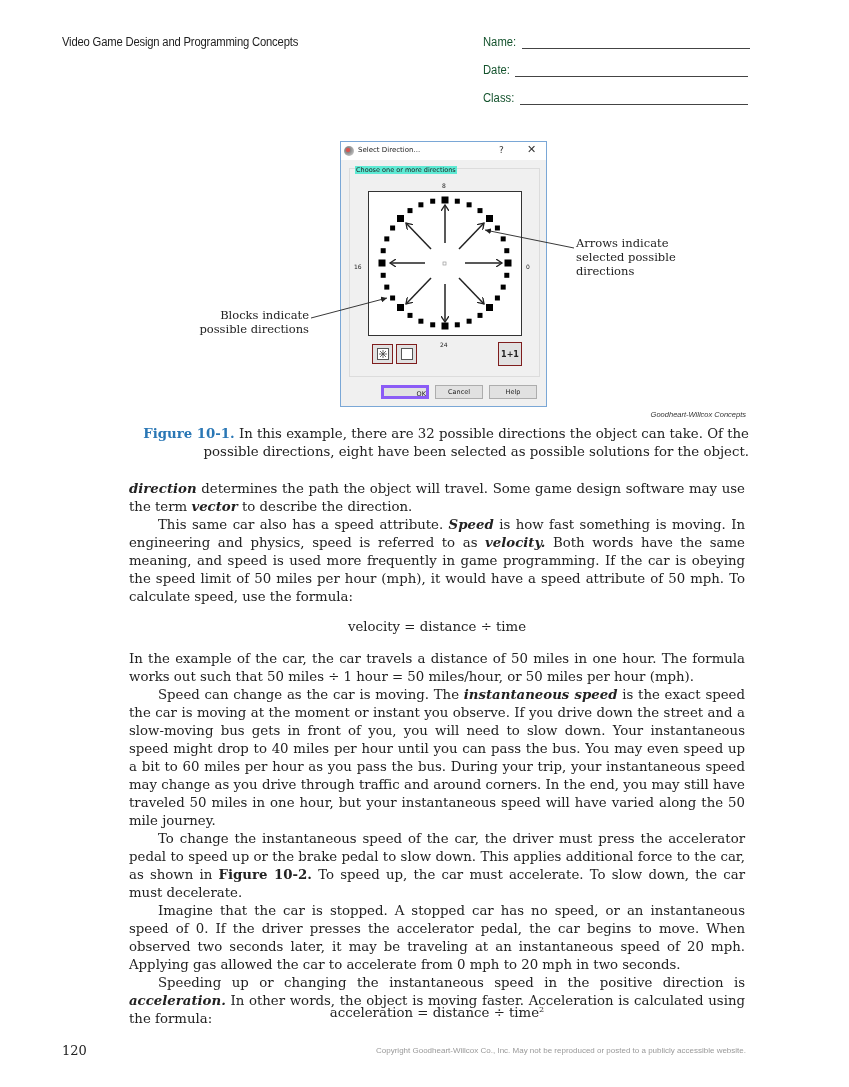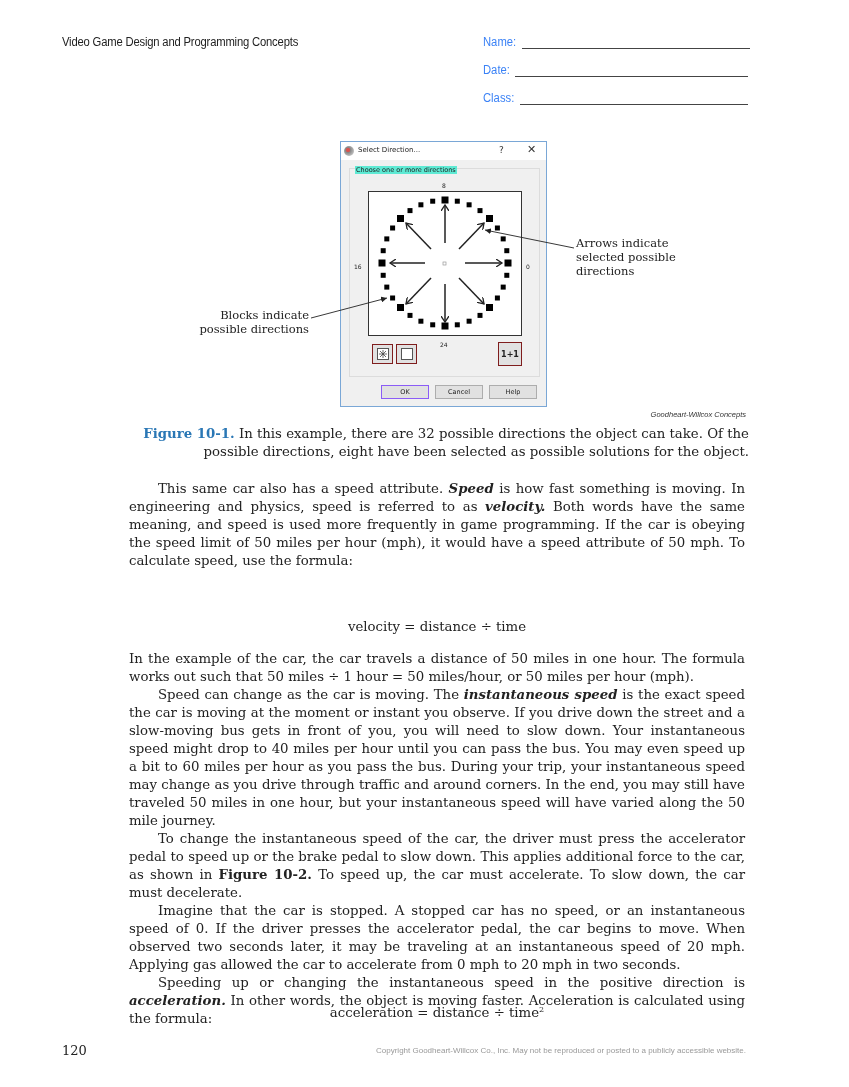--- a/index.html
+++ b/index.html
@@ -1,40 +1,40 @@
 <!DOCTYPE html>
 <html><head>
 <meta charset="utf-8">
 <style>
   html, body { margin:0; padding:0; background:#ffffff; }
   body { width:849px; height:1087px; position:relative; overflow:hidden; }
   .sans { font-family:"Liberation Sans", "DejaVu Sans", sans-serif; }
   .serif { font-family:"DejaVu Serif", "Liberation Serif", serif; }
 
   .hdr-title { position:absolute; left:62px; top:35px; font-size:12.5px; color:#222; letter-spacing:-0.2px; transform:scaleX(0.9); transform-origin:left; }
-  .hdr-field { position:absolute; left:483px; font-size:12.5px; color:#3b82f6; display:flex; align-items:flex-end; transform-origin:left; }
+  .hdr-field { position:absolute; left:483px; font-size:12.5px; color:#14532d; display:flex; align-items:flex-end; transform-origin:left; }
   .hdr-field .lbl { transform:scaleX(0.9); transform-origin:left; display:inline-block; }
   .hdr-field .line { display:inline-block; border-bottom:1px solid #444; height:11px; margin-left:2px; }
 
   
   .dialog { position:absolute; left:340px; top:141px; width:207px; height:266px; background:#f0f0f0; border:1px solid #7aa7d6; box-sizing:border-box; font-family:"DejaVu Sans", sans-serif; }
   .dlg-titlebar { position:absolute; left:0; top:0; right:0; height:18px; background:#fff; }
   .dlg-app-icon { position:absolute; left:3px; top:4px; width:10px; height:10px; border-radius:50%; background:radial-gradient(circle at 40% 40%, #d9534f 20%, #888 30%, #bbb 70%); }
   .dlg-title { position:absolute; left:17px; top:4px; font-size:7px; color:#222; }
   .dlg-help { position:absolute; left:158px; top:3px; font-size:9px; color:#333; }
   .dlg-close { position:absolute; left:186px; top:1px; font-size:11px; color:#333; }
   .group { position:absolute; left:8px; top:26px; width:191px; height:209px; border:1px solid #dcdcdc; box-sizing:border-box; }
   .group-label { position:absolute; left:14px; top:24px; font-size:6.5px; color:#222; background:#5eead4; padding:0 1px; }
   .lbl-small { position:absolute; font-size:6px; color:#222; }
   .grid-box { position:absolute; left:27px; top:49px; width:154px; height:145px; background:#fff; border:1px solid #333; box-sizing:border-box; }
   .tool-btn { position:absolute; top:202px; width:21px; height:20px; background:#e1e1e1; border:1px solid #7f1d1d; box-sizing:border-box; display:flex; align-items:center; justify-content:center; }
   .tool-btn .glyph { width:12px; height:12px; border:1px solid #555; background:#fff; box-sizing:border-box; position:relative; }
   .btn-11 { font-size:8px; font-weight:bold; color:#222; }
   .dlg-btn { position:absolute; top:243px; height:14px; width:48px; background:#e1e1e1; border:1px solid #adadad; box-sizing:border-box; font-size:6.5px; color:#222; text-align:center; line-height:12px; }
-  .dlg-btn.default { border:1px solid #8b5cf6; }
+  .dlg-btn.default { border:3px solid #8b5cf6;text-align:right; }
 
   .credit { position:absolute; right:103px; top:410px; font-size:7.5px; font-style:italic; color:#333; }
   .caption { position:absolute; left:129px; top:425px; width:620px; font-size:13.3px; line-height:18px; color:#222;text-align:right; }
   .caption .fig { color:#2a77b5; font-weight:bold; }
 
   .annot { position:absolute; font-size:11.5px; line-height:14px; color:#222; }
 
   .body-text { position:absolute; left:129px; width:616px; font-size:13.3px; line-height:18px; color:#222; }
   .body-text p { margin:0; text-align:justify; }
   .body-text p.indent { text-indent:29px; }
@@ -167,20 +167,21 @@
   <div>possible directions</div>
 </div>
 
 <div class="credit sans">Goodheart-Willcox Concepts</div>
 <div class="caption serif">
   <span class="fig">Figure 10-1.</span>
   <span>In this example, there are 32 possible directions the object can take. Of the possible directions, eight have been selected as possible solutions for the object.</span>
 </div>
 
 <div class="body-text serif" style="top:480px;">
+  <p><span class="bi">direction</span><span> determines the path the object will travel. Some game design software may use the term </span><span class="bi">vector</span><span> to describe the direction.</span></p>
   <p class="indent"><span>This same car also has a speed attribute. </span><span class="bi">Speed</span><span> is how fast something is moving. In engineering and physics, speed is referred to as </span><span class="bi">velocity.</span><span> Both words have the same meaning, and speed is used more frequently in game programming. If the car is obeying the speed limit of 50 miles per hour (mph), it would have a speed attribute of 50 mph. To calculate speed, use the formula:</span></p>
 </div>
 
 <div class="formula serif" style="top:619px;">velocity = distance ÷ time</div>
 
 <div class="body-text serif" style="top:650px;">
   <p>In the example of the car, the car travels a distance of 50 miles in one hour. The formula works out such that 50 miles ÷ 1 hour = 50 miles/hour, or 50 miles per hour (mph).</p>
   <p class="indent"><span>Speed can change as the car is moving. The </span><span class="bi">instantaneous speed</span><span> is the exact speed the car is moving at the moment or instant you observe. If you drive down the street and a slow-moving bus gets in front of you, you will need to slow down. Your instantaneous speed might drop to 40 miles per hour until you can pass the bus. You may even speed up a bit to 60 miles per hour as you pass the bus. During your trip, your instantaneous speed may change as you drive through traffic and around corners. In the end, you may still have traveled 50 miles in one hour, but your instantaneous speed will have varied along the 50 mile journey.</span></p>
   <p class="indent"><span>To change the instantaneous speed of the car, the driver must press the accelerator pedal to speed up or the brake pedal to slow down. This applies additional force to the car, as shown in </span><span class="b">Figure 10-2.</span><span> To speed up, the car must accelerate. To slow down, the car must decelerate.</span></p>
   <p class="indent">Imagine that the car is stopped. A stopped car has no speed, or an instantaneous speed of 0. If the driver presses the accelerator pedal, the car begins to move. When observed two seconds later, it may be traveling at an instantaneous speed of 20 mph. Applying gas allowed the car to accelerate from 0 mph to 20 mph in two seconds.</p>

